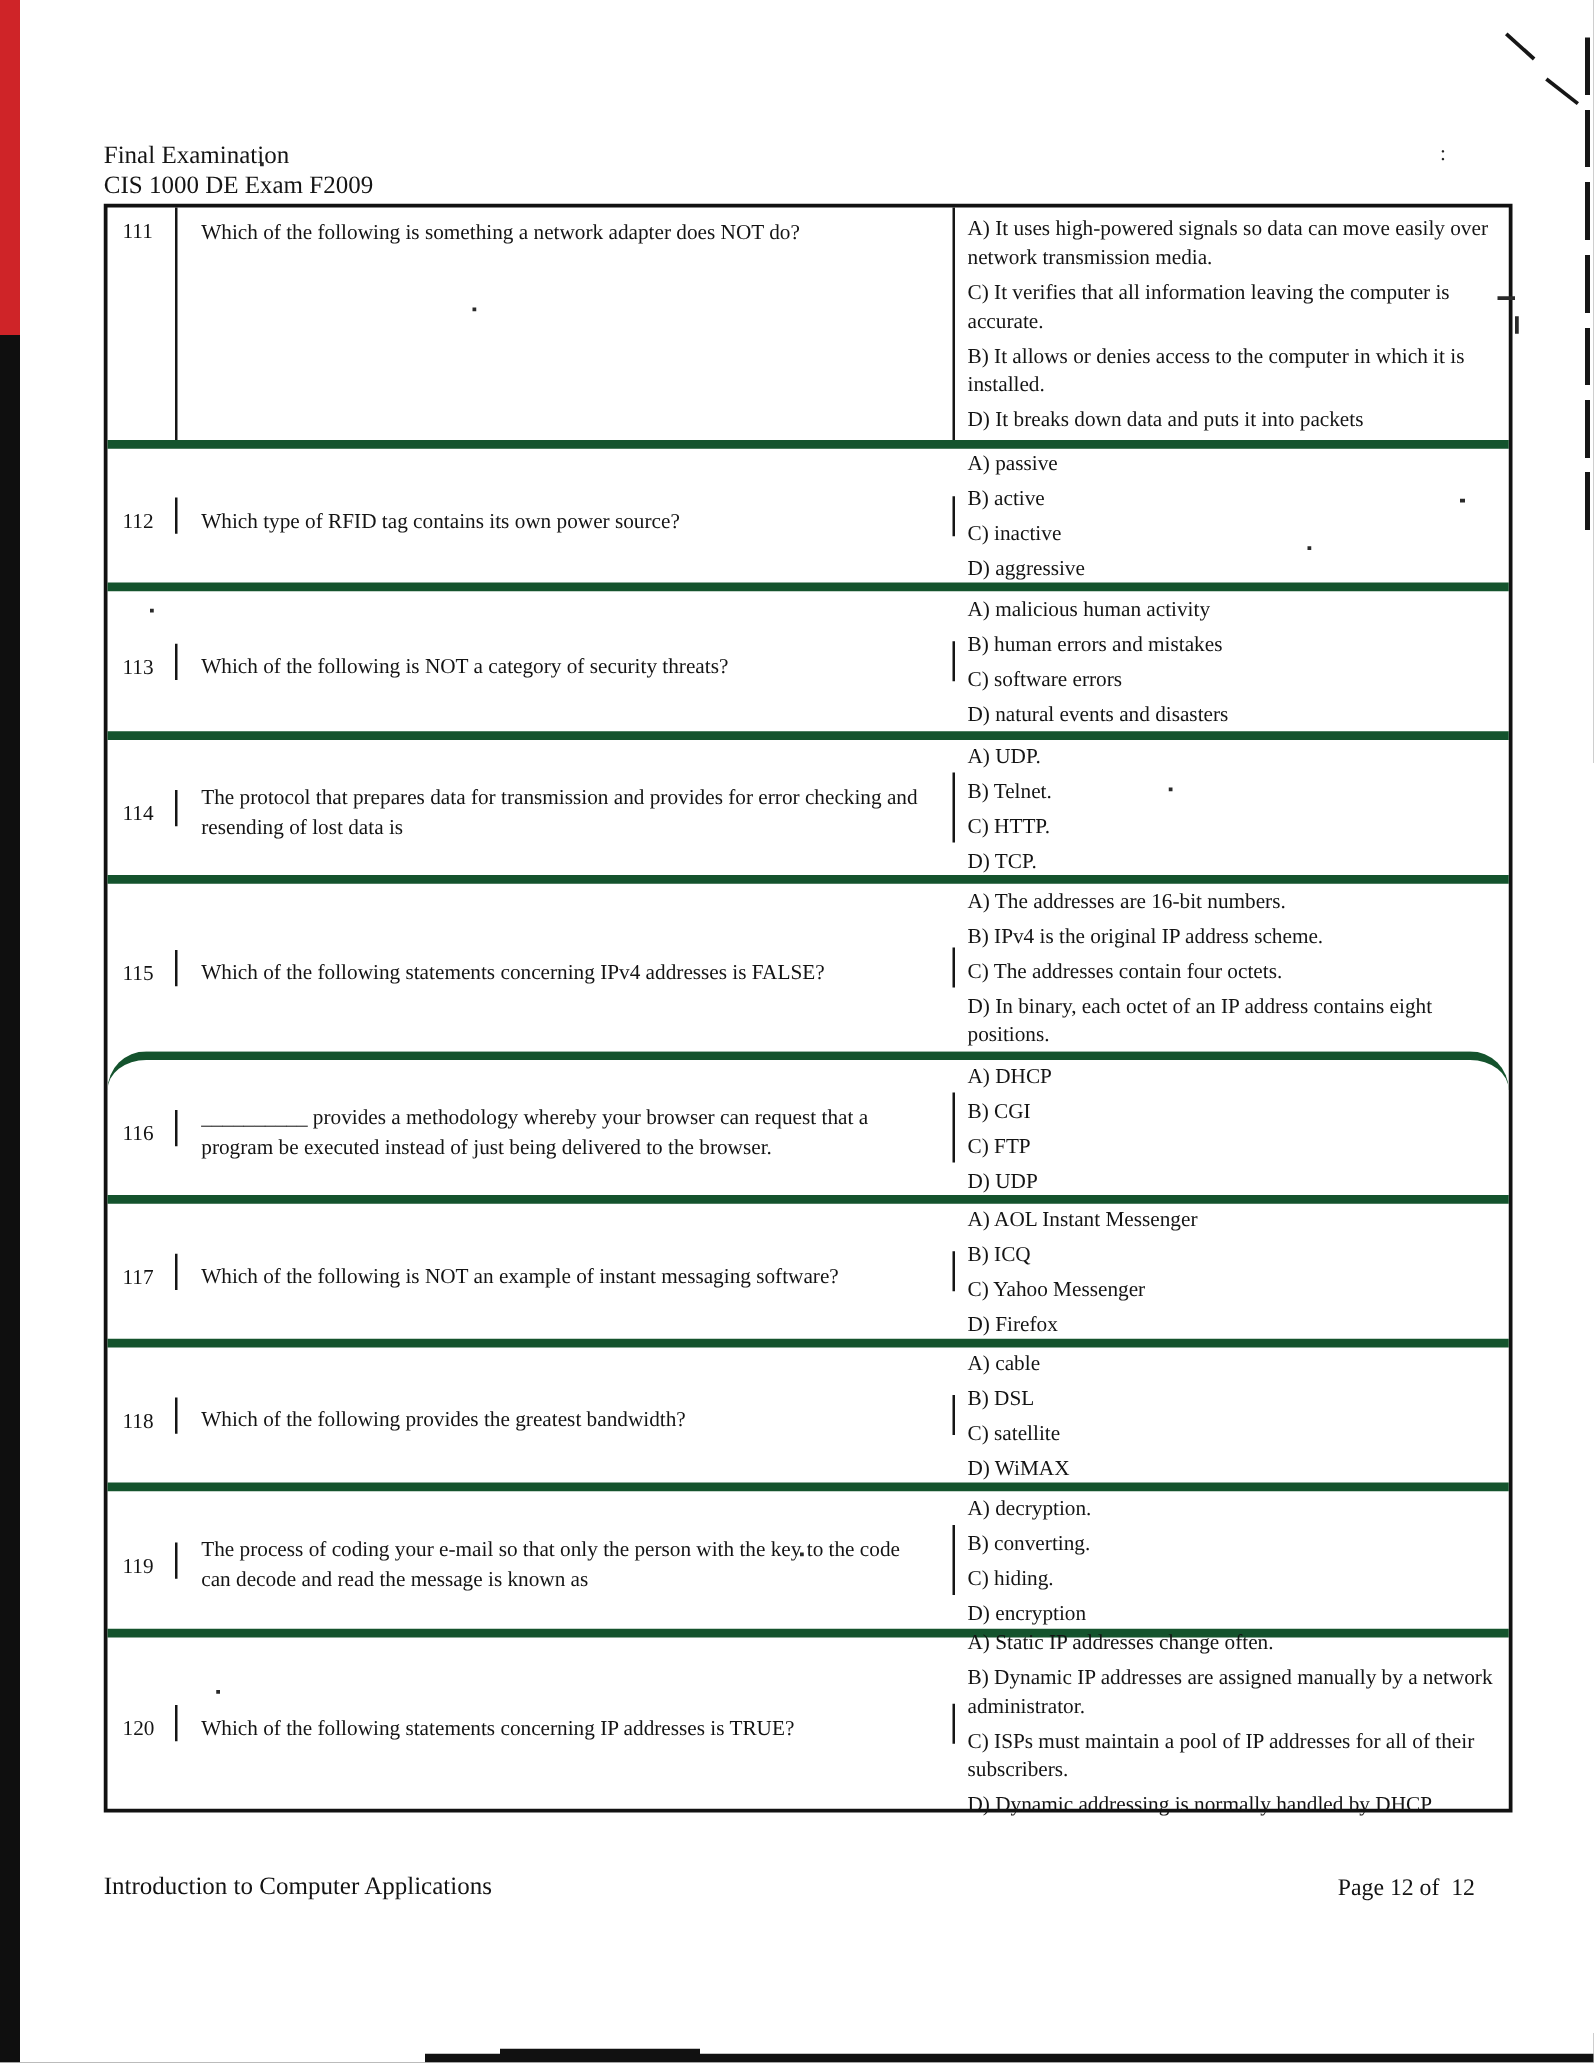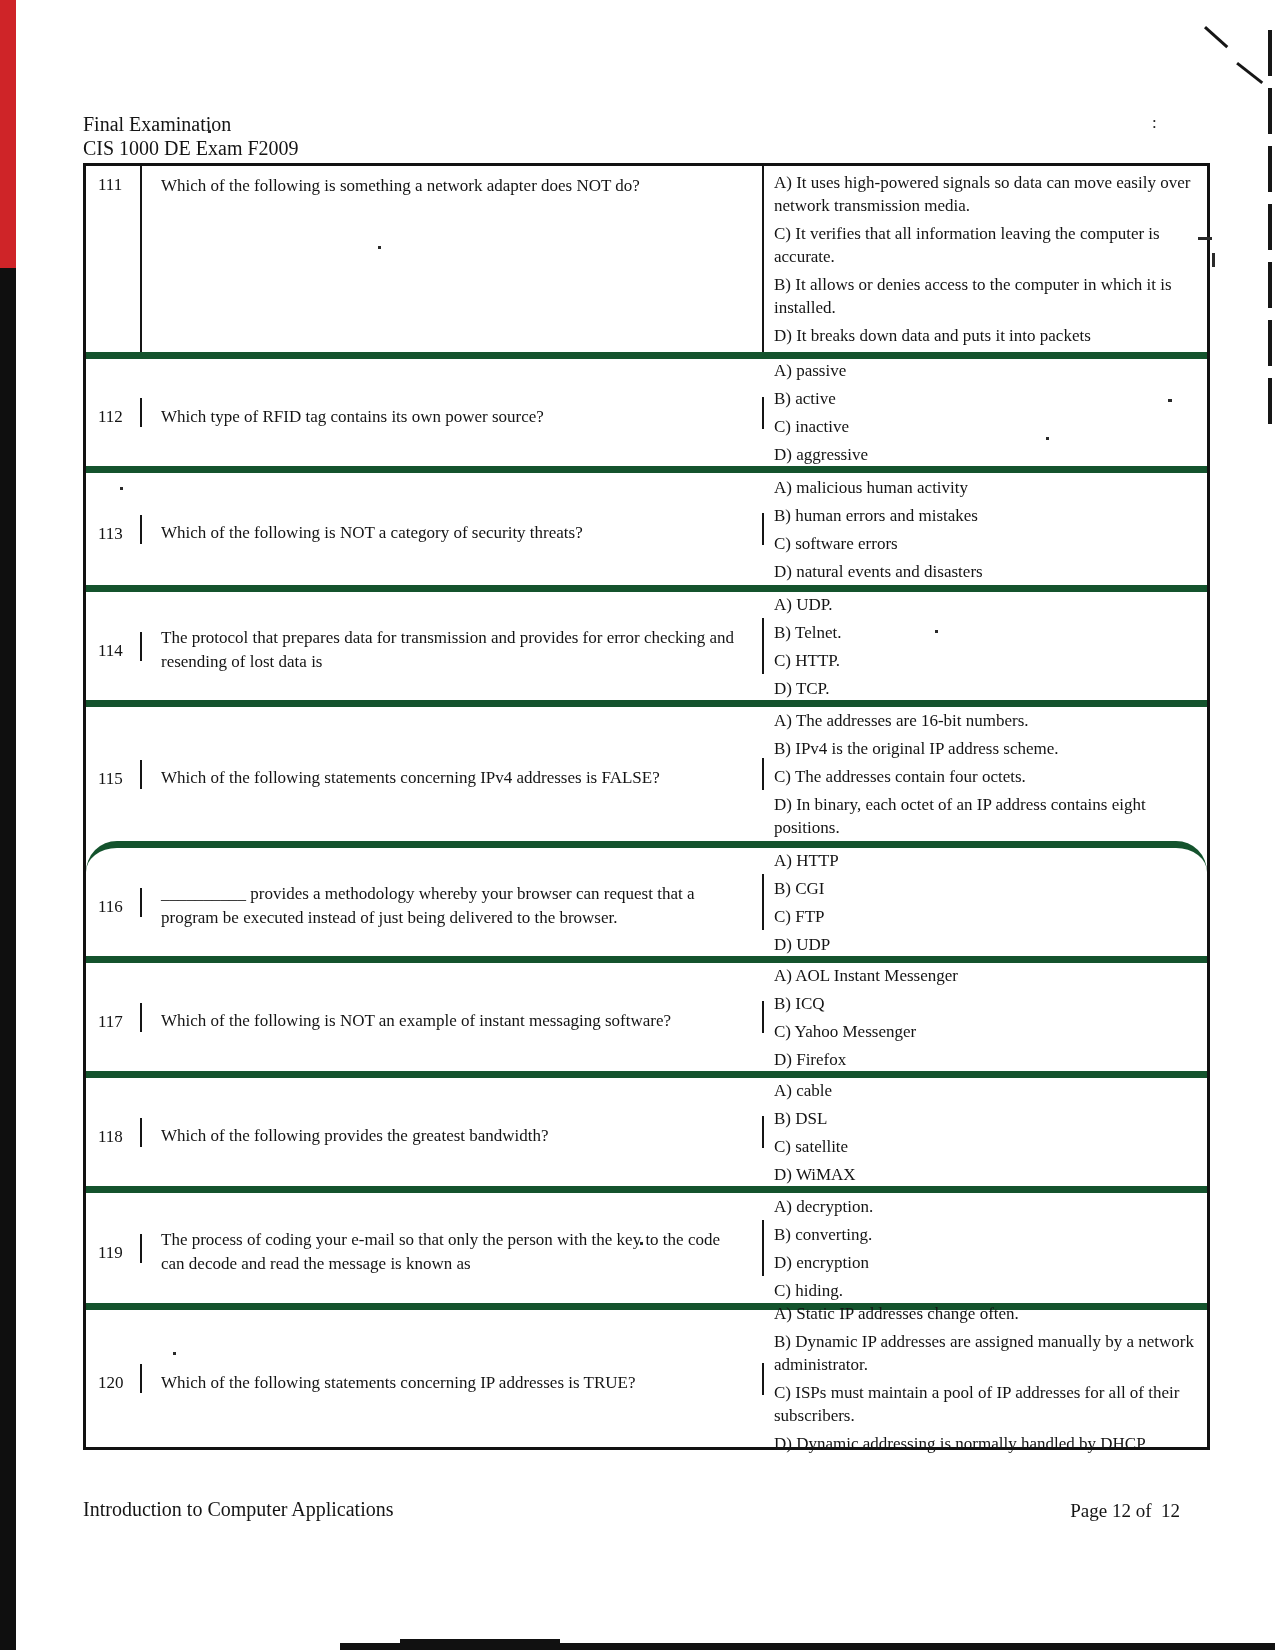--- a/index.html
+++ b/index.html
@@ -148,21 +148,21 @@
         </div>
     </div>
       <div class="row" style="height: 115px; border-radius: 31px;">
       <div class="cell num">
         <span class="qnum">116</span>
       </div>
       <div class="cell q">
         <div class="qtext">__________ provides a methodology whereby your browser can request that a program be executed instead of just being delivered to the browser.</div>
       </div>
       <div class="cell a">
-          <div class="opt">A) HTTP</div>
+          <div class="opt">A) DHCP</div>
           <div class="opt">B) CGI</div>
           <div class="opt">C) FTP</div>
           <div class="opt">D) UDP</div>
         </div>
     </div>
       <div class="row" style="height: 115px;">
       <div class="cell num">
         <span class="qnum">117</span>
       </div>
       <div class="cell q">
@@ -192,22 +192,22 @@
       <div class="row" style="height: 117px;">
       <div class="cell num">
         <span class="qnum">119</span>
       </div>
       <div class="cell q">
         <div class="qtext">The process of coding your e-mail so that only the person with the key to the code can decode and read the message is known as</div>
       </div>
       <div class="cell a">
           <div class="opt">A) decryption.</div>
           <div class="opt">B) converting.</div>
+          <div class="opt">C) hiding.</div>
           <div class="opt">D) encryption</div>
-          <div class="opt">C) hiding.</div>
         </div>
     </div>
       <div class="row" style="height: 144px;">
       <div class="cell num">
         <span class="qnum">120</span>
       </div>
       <div class="cell q">
         <div class="qtext">Which of the following statements concerning IP addresses is TRUE?</div>
       </div>
       <div class="cell a">

